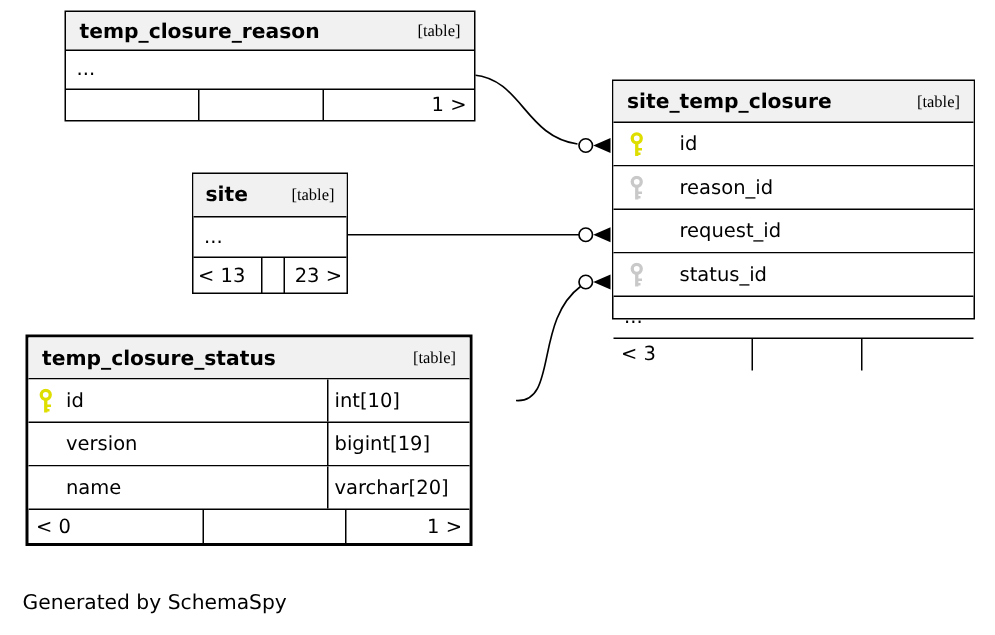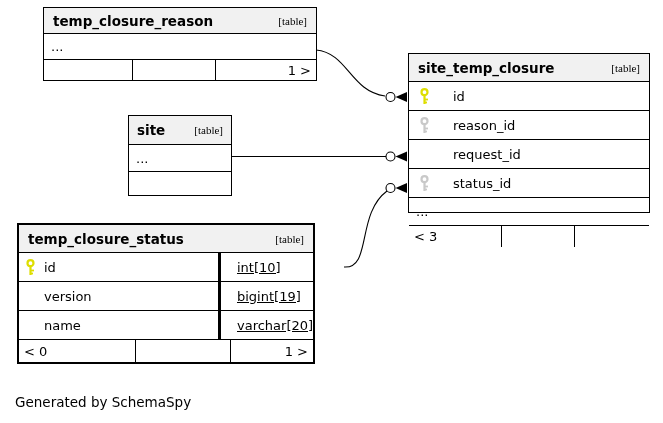--- a/index.html
+++ b/index.html
@@ -50,25 +50,24 @@
     border-bottom: 1px solid #000;
     box-sizing: border-box;
     background: #fff;
   }
   .cname { white-space: nowrap; }
   .ctype {
     width: 95px;
     align-self: stretch;
     display: flex;
     align-items: center;
-    border-left: 3px solid #000000;
-    box-sizing: border-box;
-    padding-left: 16px;
+    border-left: 1px solid #000000;
+    box-sizing: border-box;
+    padding-left: 4px;
     white-space: nowrap;
-    text-decoration: underline;
   }
   .cname.grow { flex: 1; }
   .erow {
     display: flex;
     align-items: center;
     border-bottom: 1px solid #000;
     box-sizing: border-box;
     padding-left: 7px;
   }
   .tfoot { display: flex; box-sizing: border-box; }
@@ -170,20 +169,25 @@
       <span class="fcell c3 ra">1 &gt;</span>
     </div>
   </div>
 
   <div class="dbtable" id="t-site">
     <div class="thead">
       <span class="tname">site</span>
       <span class="tbadge">[table]</span>
     </div>
     <div class="erow">...</div>
+    <div class="tfoot">
+      <span class="fcell c1">&lt; 13</span>
+      <span class="fcell c2"></span>
+      <span class="fcell c3 ra">23 &gt;</span>
+    </div>
   </div>
 
   <div class="dbtable" id="t-status">
     <div class="thead">
       <span class="tname">temp_closure_status</span>
       <span class="tbadge">[table]</span>
     </div>
     <div class="trow">
       <span class="kslot">
           <span class="key-icon key-primary">

